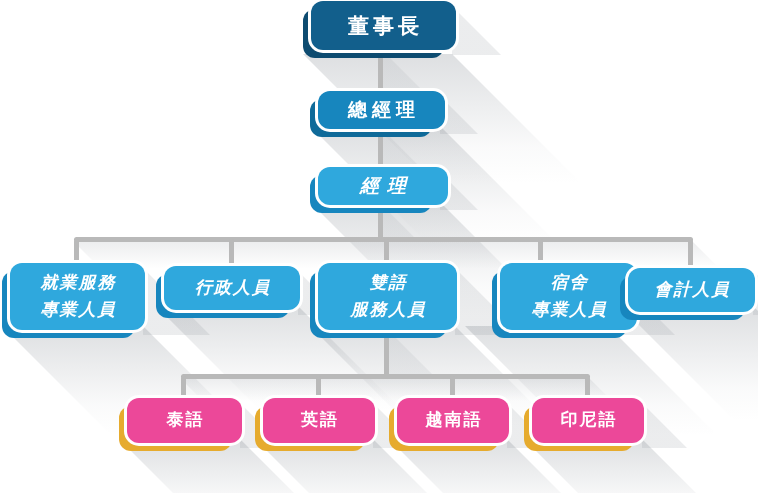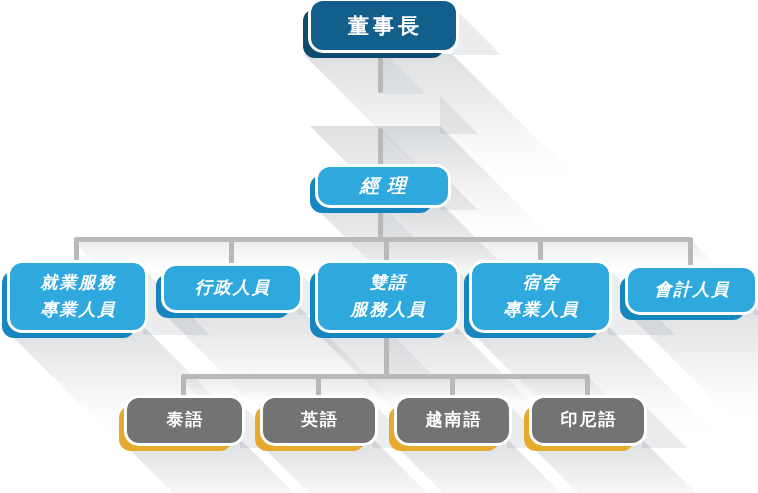--- a/index.html
+++ b/index.html
@@ -8,21 +8,21 @@
 
   
   .nodew{position:absolute;z-index:3;}
   .back{position:absolute;left:-8px;top:8px;width:100%;height:100%;border-radius:12px;}
   .box{position:absolute;left:0;top:0;width:100%;height:100%;border-radius:12px;
        box-shadow:0 0 0 3px #ffffff;display:flex;flex-direction:column;align-items:center;
        justify-content:center;color:#ffffff;font-weight:bold;text-align:center;}
   .navy  .box{background:#125f8c;text-align:right;} .navy  .back{background:#0d4b70;}
   .blue  .box{background:#1786be;} .blue  .back{background:#0f6a99;}
   .sky   .box{background:#2fa8dd;font-style:italic;} .sky   .back{background:#1786be;}
-  .yellow.box-c .box{background:#737373;} .yellow.box-c .back{background:#e6ab2e;}
+  .yellow.box-c .box{background:#ec4899;} .yellow.box-c .back{background:#e6ab2e;}
   .fs21{font-size:21px;letter-spacing:4px;padding-left:4px;}
   .fs19{font-size:19px;letter-spacing:5px;padding-left:5px;}
   .fs19w{font-size:19px;letter-spacing:8px;padding-left:8px;}
   .fs17{font-size:17px;letter-spacing:2px;padding-left:2px;line-height:1.55;}
 
   
   .conn{position:absolute;background:#b9b9b9;z-index:2;border-radius:2.5px;}
 
   
   .tail{position:absolute;z-index:1;transform:skewX(45deg);transform-origin:0 0;
@@ -88,20 +88,26 @@
   <div class="conn" style="left:450px;top:376px;width:5px;height:24px;"></div>
   <div class="conn" style="left:585px;top:376px;width:5px;height:24px;"></div>
 
   <div class="nodew navy" style="left:311px;top:1px;width:141px;height:49px;">
     <div class="back"></div>
     <div class="box fs21">
       <span>董事長</span>
     </div>
   </div>
 
+  <div class="nodew blue" style="left:318px;top:91px;width:122px;height:38px;">
+    <div class="back"></div>
+    <div class="box fs19">
+      <span>總經理</span>
+    </div>
+  </div>
 
   <div class="nodew sky" style="left:318px;top:167px;width:122px;height:38px;">
     <div class="back"></div>
     <div class="box fs19w">
       <span>經理</span>
     </div>
   </div>
 
   <div class="nodew sky" style="left:10px;top:263px;width:133px;height:67px;">
     <div class="back"></div>
@@ -119,21 +125,21 @@
     </div>
   </div>
 
   <div class="nodew sky" style="left:164px;top:266px;width:134px;height:44px;">
     <div class="back"></div>
     <div class="box fs17">
       <span>行政人員</span>
     </div>
   </div>
 
-  <div class="nodew sky" style="left:472px;top:263px;width:135px;height:67px;">
+  <div class="nodew sky" style="left:500px;top:263px;width:135px;height:67px;">
     <div class="back"></div>
     <div class="box fs17">
       <span>宿舍</span>
       <span>專業人員</span>
     </div>
   </div>
 
   <div class="nodew sky" style="left:628px;top:268px;width:125px;height:44px;">
     <div class="back"></div>
     <div class="box fs17">

